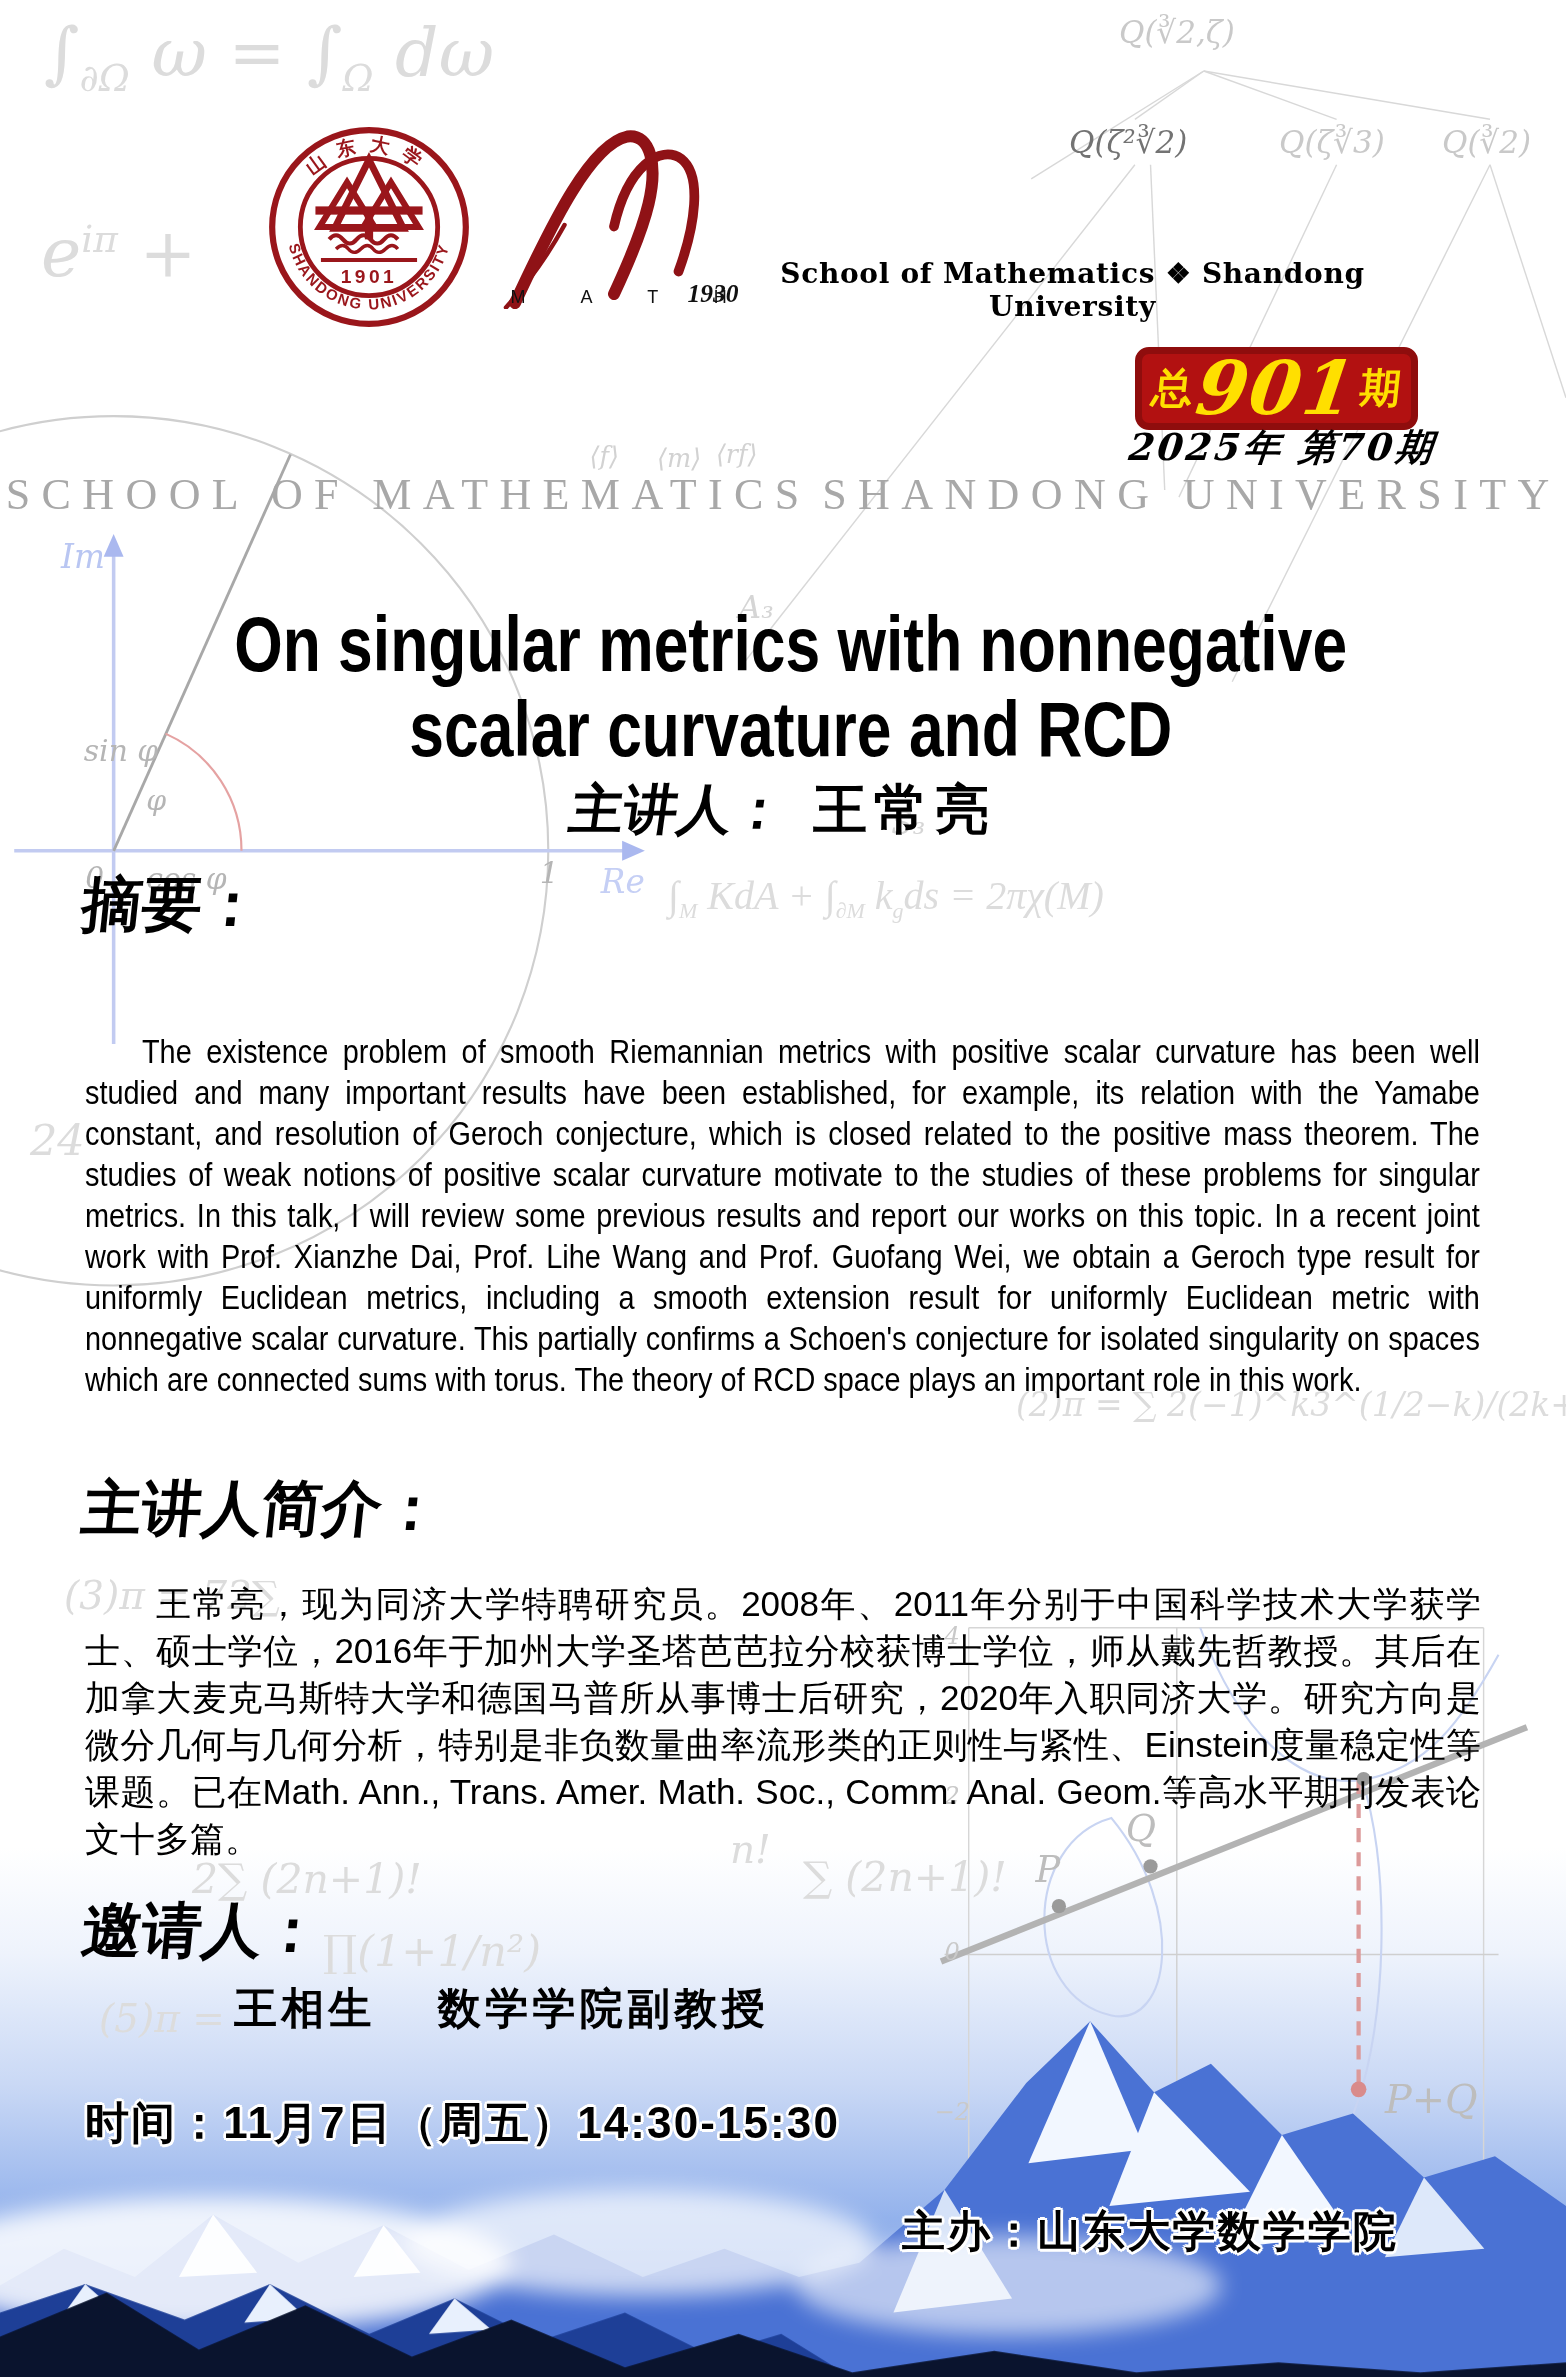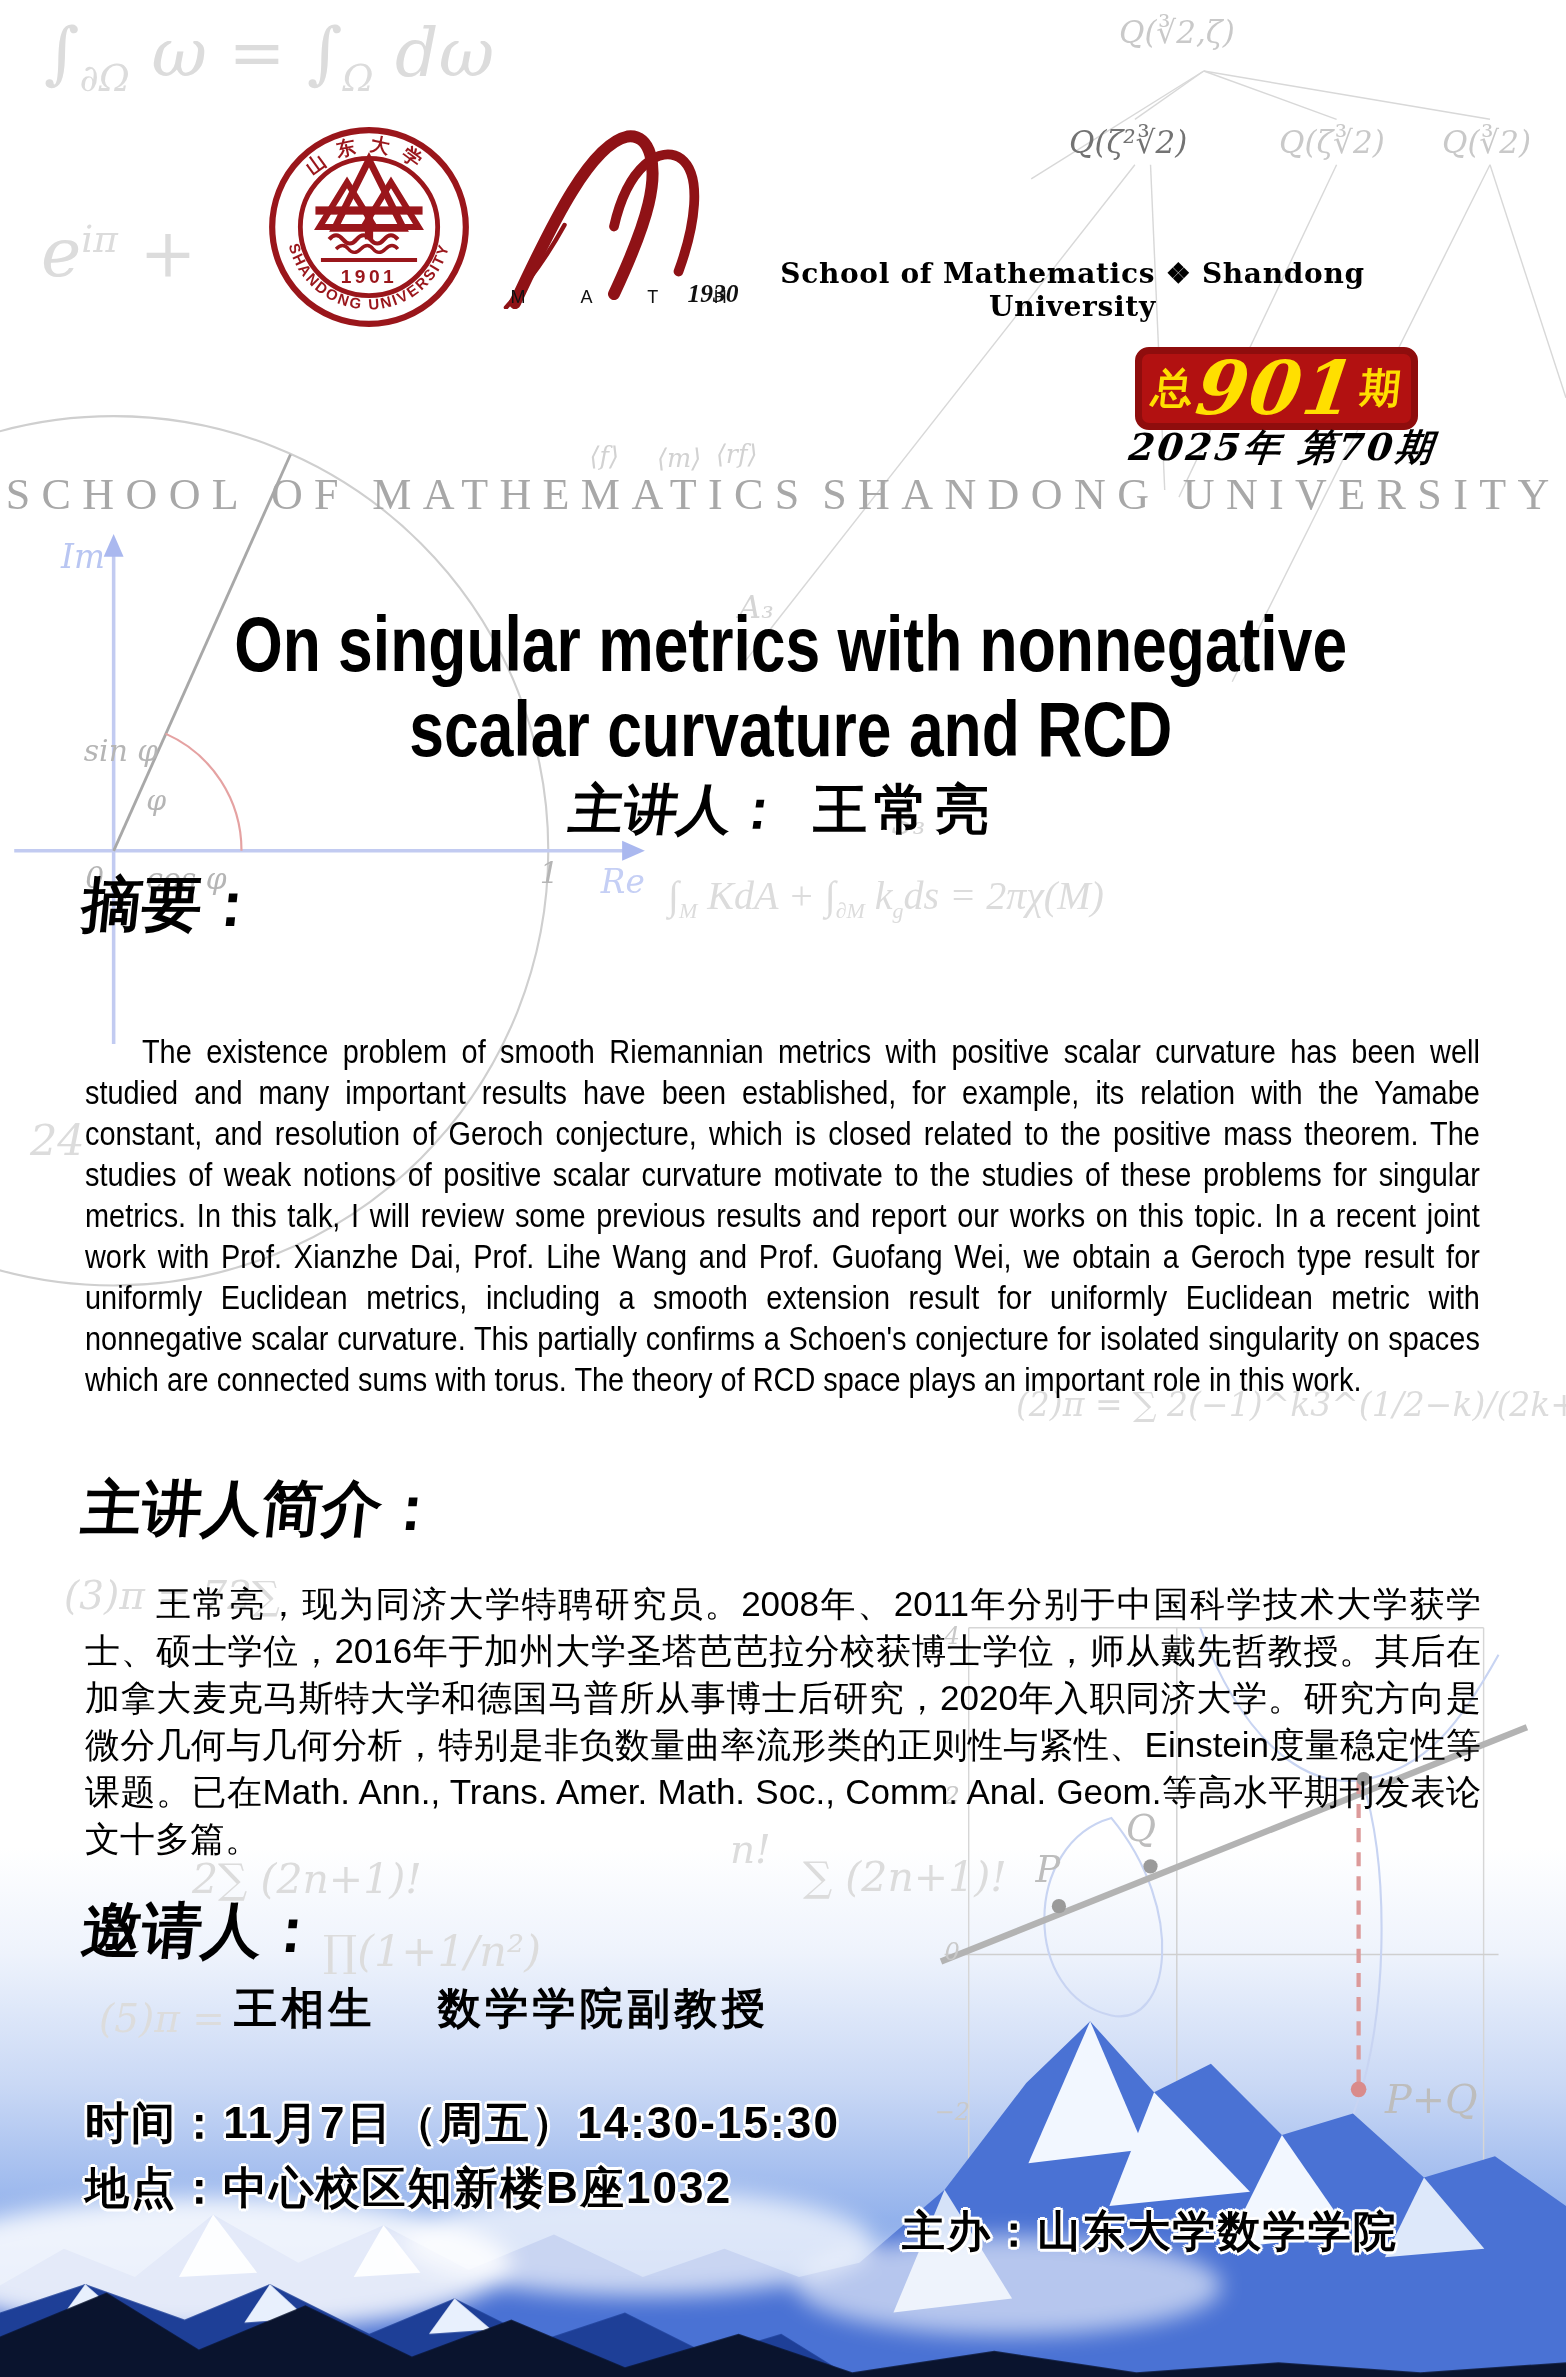--- a/index.html
+++ b/index.html
@@ -112,21 +112,21 @@
     <span>∫</span><sub>∂Ω</sub><span> ω = ∫</span><sub>Ω</sub><span> dω</span>
   </div>
   <div class="wm" style="left:41px;top:213px;font-size:68px;">
     <span>e</span><sup>iπ</sup><span> +</span>
   </div>
   <div class="wm" style="left:668px;top:872px;font-size:40px;font-family:Liberation Serif, serif;">
     <span>∫</span><sub>M</sub><span> KdA + ∫</span><sub>∂M</sub><span> k</span><sub>g</sub><span>ds = 2πχ(M)</span>
   </div>
   <div class="wm" style="left:1119px;top:14px;font-size:31px;color:#c9c9c9;">Q(∛2,ζ)</div>
   <div class="wm" style="left:1069px;top:124px;font-size:31px;color:#737373;">Q(ζ²∛2)</div>
-  <div class="wm" style="left:1279px;top:124px;font-size:31px;color:#c9c9c9;">Q(ζ∛2)</div>
+  <div class="wm" style="left:1279px;top:124px;font-size:31px;color:#c9c9c9;">Q(ζ∛3)</div>
   <div class="wm" style="left:1442px;top:124px;font-size:31px;color:#c9c9c9;">Q(∛2)</div>
   <div class="wm" style="left:1016px;top:1385px;font-size:33px;">(2)π = ∑ 2(−1)^k3^(1/2−k)/(2k+1)</div>
   <div class="wm" style="left:30px;top:1115px;font-size:43px;">24</div>
   <div class="wm" style="left:64px;top:1573px;font-size:39px;">(3)π = 72∑</div>
   <div class="wm" style="left:192px;top:1855px;font-size:41px;">2∑ (2n+1)!</div>
   <div class="wm" style="left:803px;top:1853px;font-size:41px;">∑ (2n+1)!</div>
   <div class="wm" style="left:323px;top:1926px;font-size:43px;">∏(1+1/n²)</div>
   <div class="wm" style="left:99px;top:1996px;font-size:39px;">(5)π =</div>
   <div class="wm" style="left:730px;top:1827px;font-size:39px;">n!</div>
 
@@ -230,17 +230,16 @@
     <polygon fill="#1e3f97" points="0,560 0,468 120,428 260,478 380,428 520,498 640,448 760,508 880,468 1000,528 1100,498 1200,560"></polygon>
     <g fill="#e8f0fd">
       <polygon points="120,428 84,478 170,472"></polygon>
       <polygon points="380,428 344,482 432,476"></polygon>
       <polygon points="640,448 604,498 692,492"></polygon>
     </g>
     <polygon fill="#0a142e" points="0,560 0,502 150,440 280,520 430,458 580,530 720,478 880,545 1040,498 1200,552 1400,522 1600,552 1800,538 2000,552 2205,538 2205,560"></polygon>
   </svg>
 
   <div class="abs content callout" style="left:85px;top:2094px;">时间：11月7日（周五）14:30-15:30</div>
-  <div class="abs content callout" style="left:85px;top:2159px;">地点：中心校区知新楼B座1032</div>
   <div class="abs content callout" style="left:902px;top:2203px;font-size:43px;">主办：山东大学数学学院</div>
 
 </div>
 
 
 </body></html>

